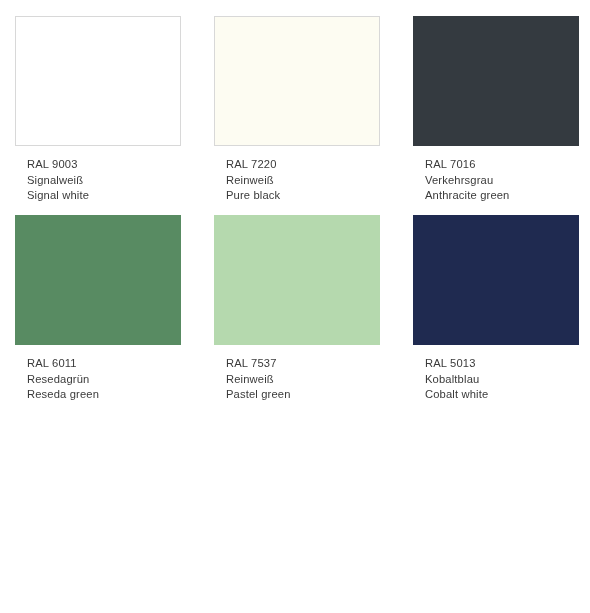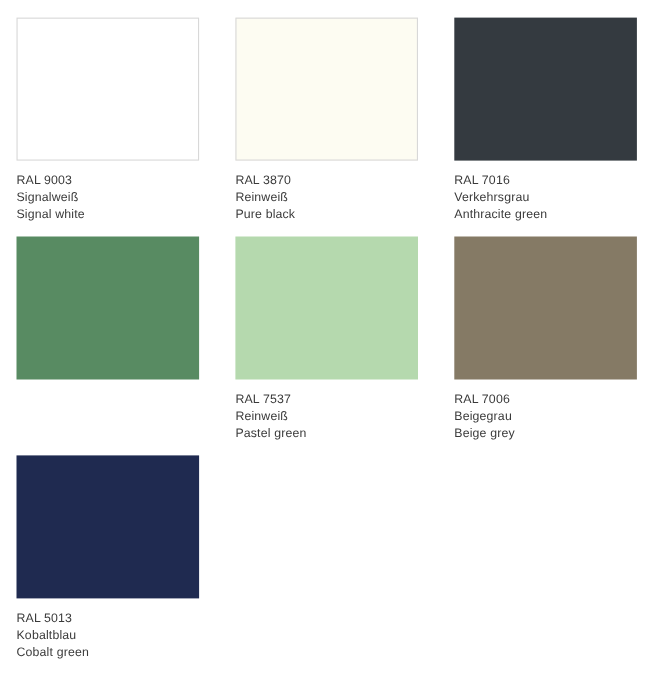--- a/index.html
+++ b/index.html
@@ -32,20 +32,21 @@
     height: 130px;
     box-sizing: border-box;
     flex: none;
   }
   .swatch-chip.bordered {
     border: 1px solid #d8d8d8;
   }
   .swatch-caption {
     margin-top: 11px;
     line-height: 15.5px;
+    margin-left: 12px;
   }
   .caption-line {
     display: block;
     font-size: 11.2px;
     color: #3a3a3a;
     letter-spacing: 0.15px;
     white-space: nowrap;
   }
   .caption-code {
     color: #3a3a3a;
@@ -61,61 +62,58 @@
     <div class="swatch-caption">
       <span class="caption-line caption-code">RAL 9003</span>
       <span class="caption-line">Signalweiß</span>
       <span class="caption-line">Signal white</span>
     </div>
   </div>
 
   <div class="swatch-cell">
     <div class="swatch-chip bordered" style="background-color: rgb(253, 252, 242);"></div>
     <div class="swatch-caption">
-      <span class="caption-line caption-code">RAL 3870</span>
+      <span class="caption-line caption-code">RAL 7220</span>
       <span class="caption-line">Reinweiß</span>
       <span class="caption-line">Pure black</span>
     </div>
   </div>
 
 
   <div class="swatch-cell">
     <div class="swatch-chip" style="background-color: rgb(52, 58, 64);"></div>
     <div class="swatch-caption">
       <span class="caption-line caption-code">RAL 7016</span>
       <span class="caption-line">Verkehrsgrau</span>
       <span class="caption-line">Anthracite green</span>
     </div>
   </div>
 
   <div class="swatch-cell">
     <div class="swatch-chip" style="background-color: rgb(88, 139, 98);"></div>
+    <div class="swatch-caption">
+      <span class="caption-line caption-code">RAL 6011</span>
+      <span class="caption-line">Resedagrün</span>
+      <span class="caption-line">Reseda green</span>
+    </div>
   </div>
 
   <div class="swatch-cell">
     <div class="swatch-chip" style="background-color: rgb(181, 217, 174);"></div>
     <div class="swatch-caption">
       <span class="caption-line caption-code">RAL 7537</span>
       <span class="caption-line">Reinweiß</span>
       <span class="caption-line">Pastel green</span>
     </div>
   </div>
 
-  <div class="swatch-cell">
-    <div class="swatch-chip" style="background-color: rgb(133, 122, 101);"></div>
-    <div class="swatch-caption">
-      <span class="caption-line caption-code">RAL 7006</span>
-      <span class="caption-line">Beigegrau</span>
-      <span class="caption-line">Beige grey</span>
-    </div>
-  </div>
 
   <div class="swatch-cell">
     <div class="swatch-chip" style="background-color: rgb(31, 42, 80);"></div>
     <div class="swatch-caption">
       <span class="caption-line caption-code">RAL 5013</span>
       <span class="caption-line">Kobaltblau</span>
-      <span class="caption-line">Cobalt green</span>
+      <span class="caption-line">Cobalt white</span>
     </div>
   </div>
 
 
 </div>
 
 </body></html>

